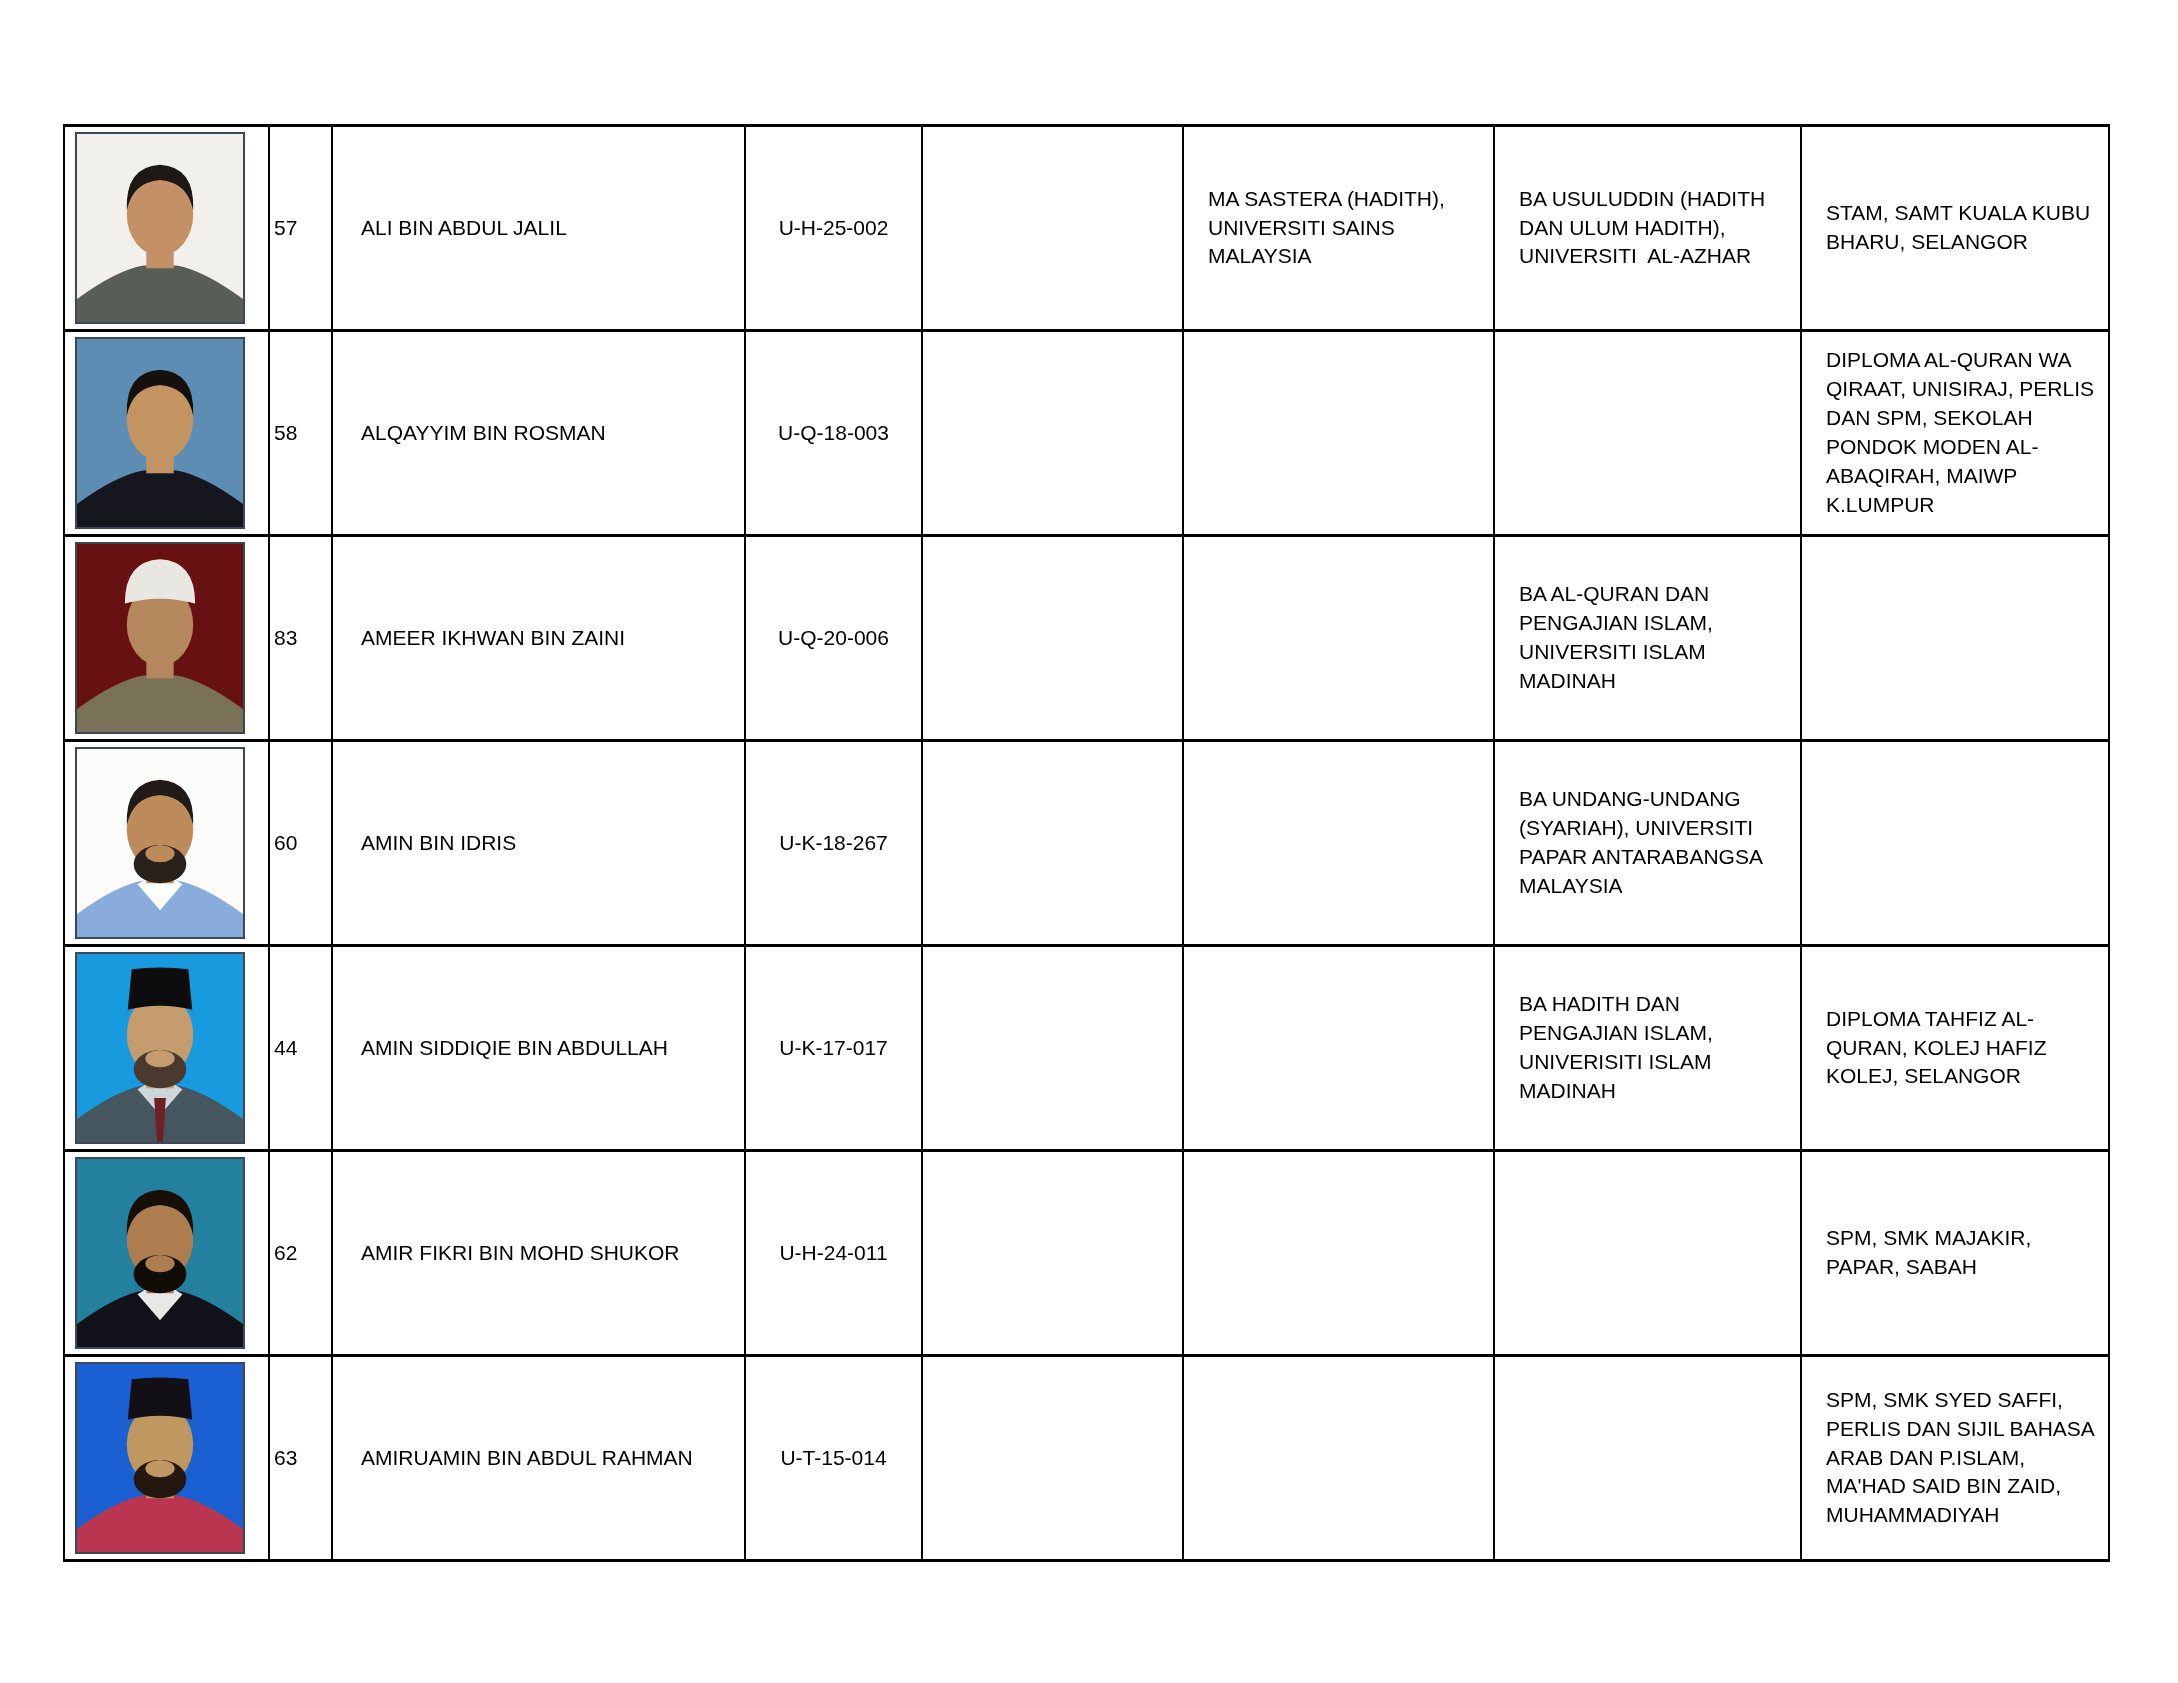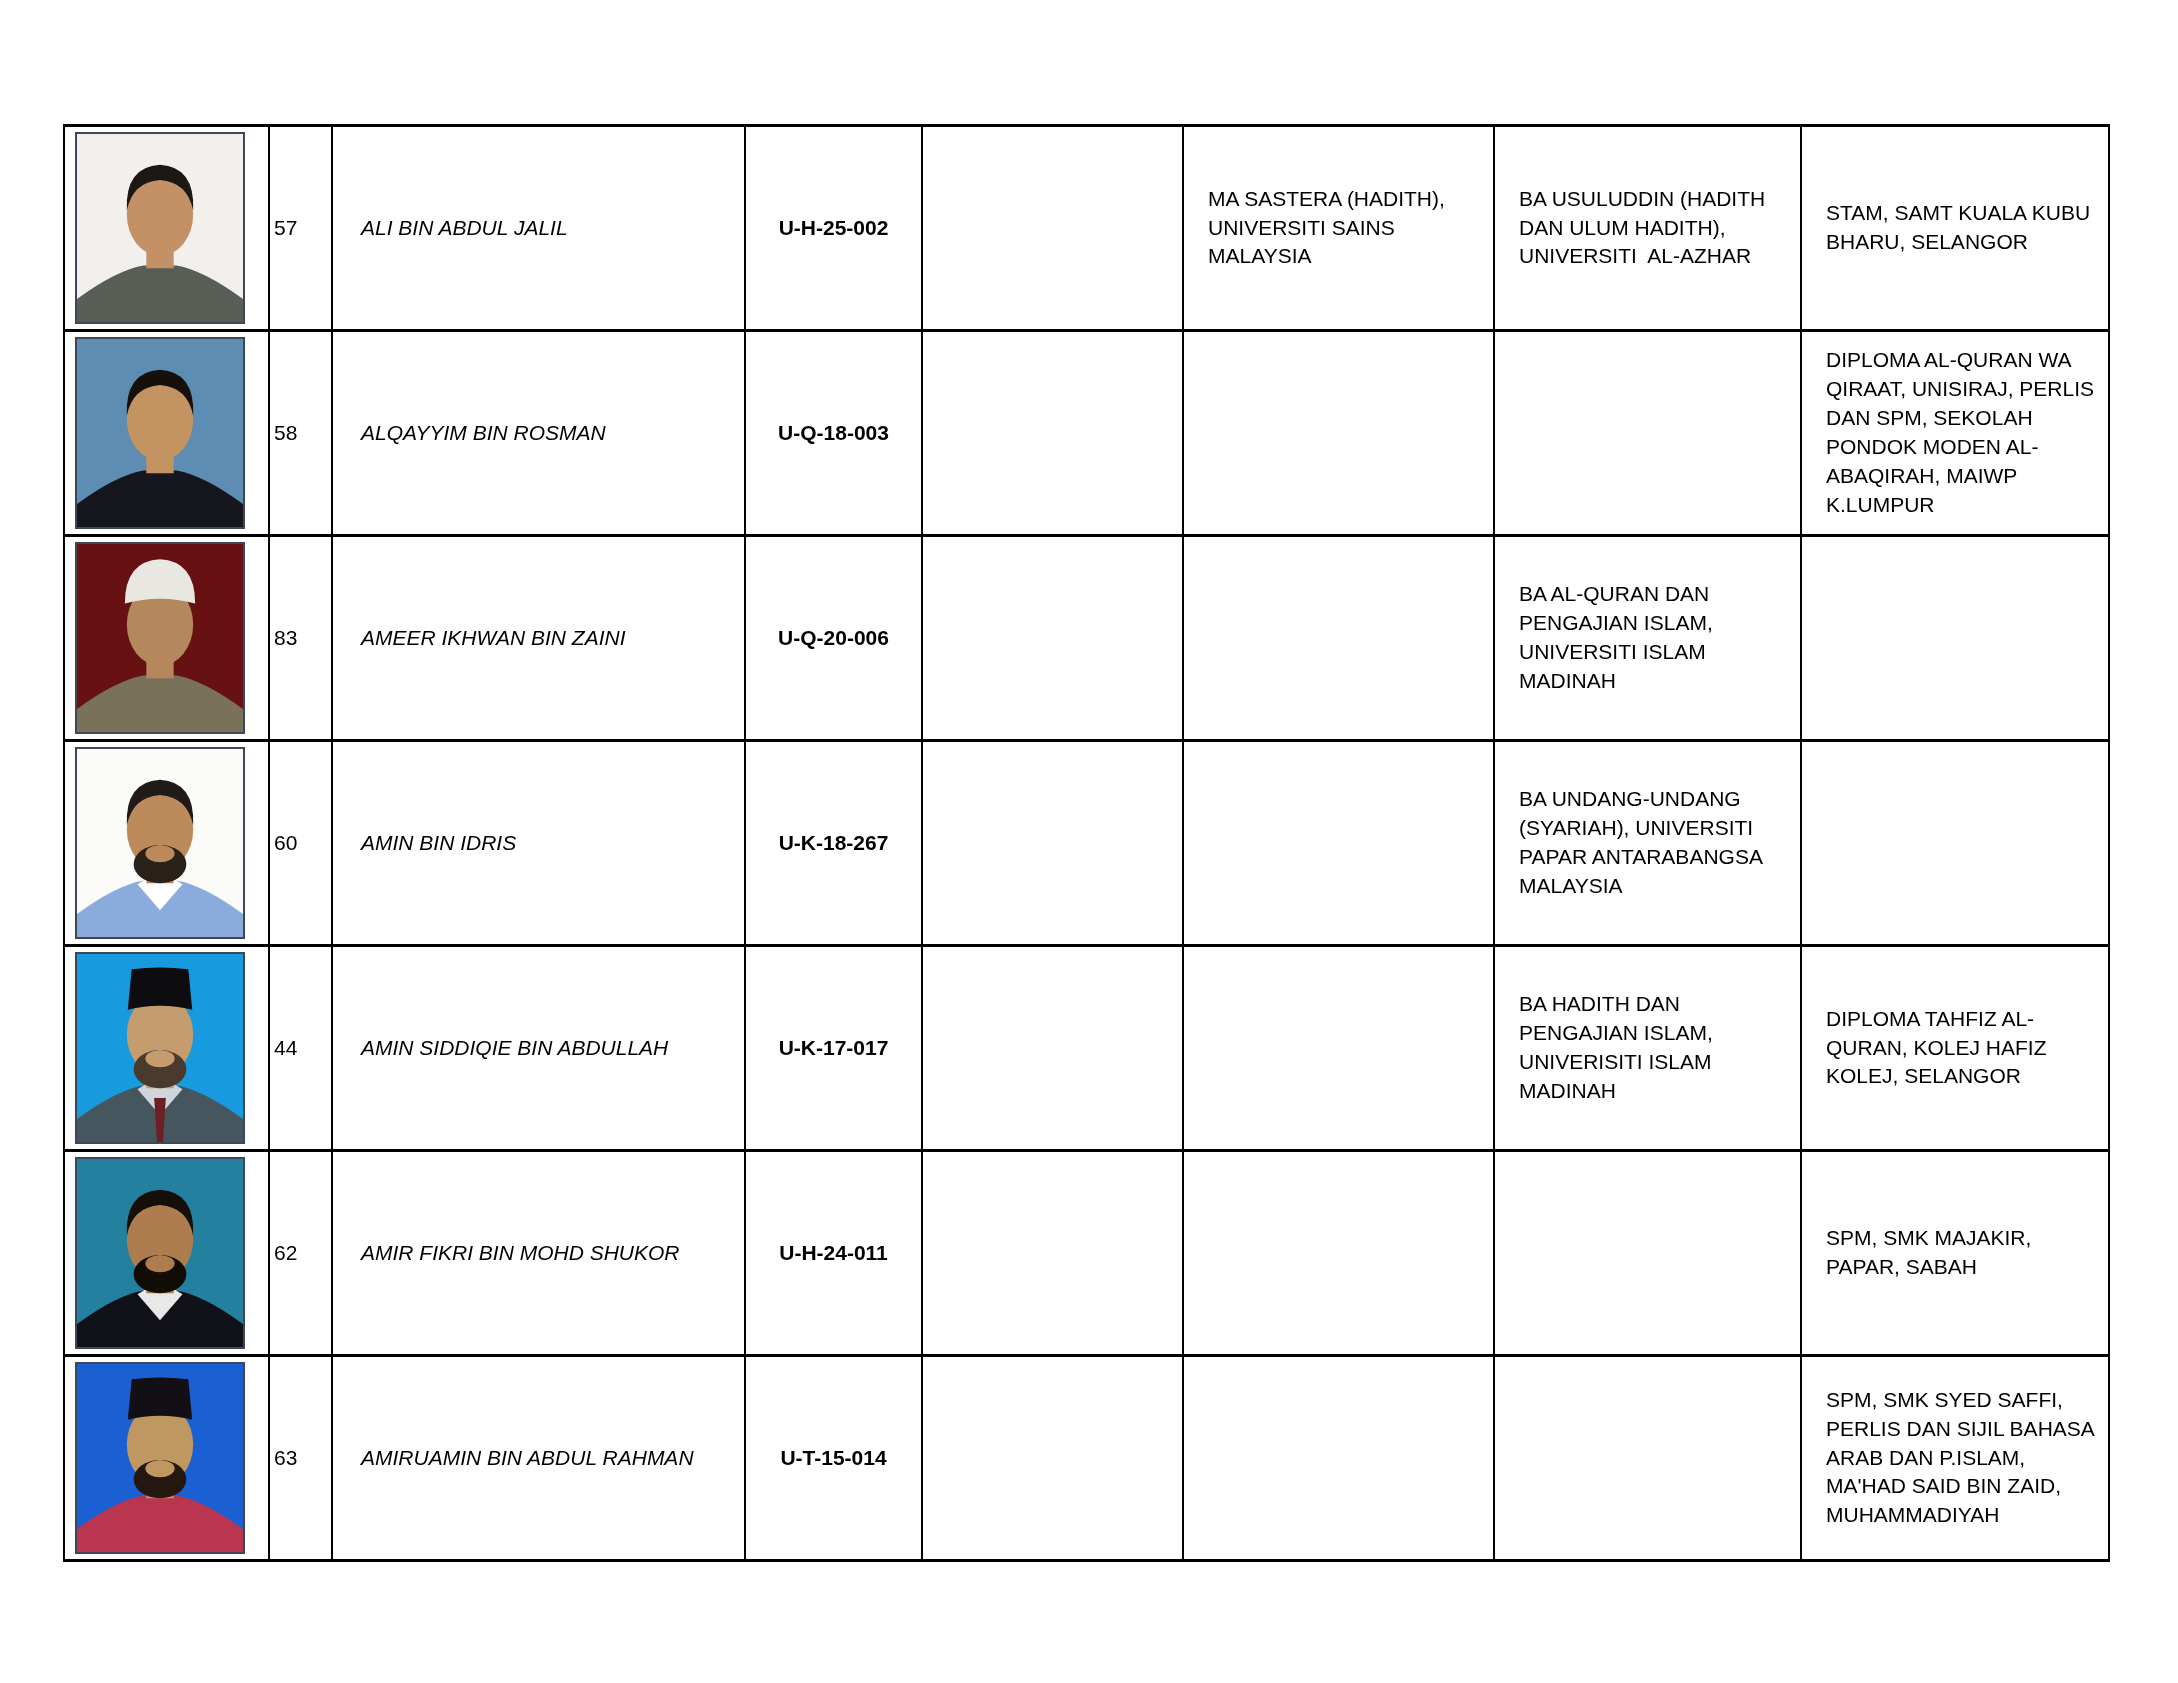--- a/index.html
+++ b/index.html
@@ -30,22 +30,22 @@
   }
   tr.row{height:205px;}
   td.c-photo{padding:4px 6px 4px 10px;}
   .photo{
     width:166px;height:188px;
     border:2px solid #3d4758;
     overflow:hidden;
   }
   .photo svg{display:block;width:100%;height:100%;}
   td.c-no{text-align:left;padding:0 4px;}
-  td.c-name{padding:8px 10px 8px 28px;font-style:italic;}
-  td.c-code{text-align:center;padding:0 6px;font-weight:bold;}
+  td.c-name{padding:8px 10px 8px 28px;}
+  td.c-code{text-align:center;padding:0 6px;}
   td.c-empty{padding:8px;}
   td.c-text{padding:8px 4px 8px 24px;}
 </style>
 </head>
 <body>
 
 <div class="page">
   <table class="roster">
     <colgroup>
       <col style="width:205px">

